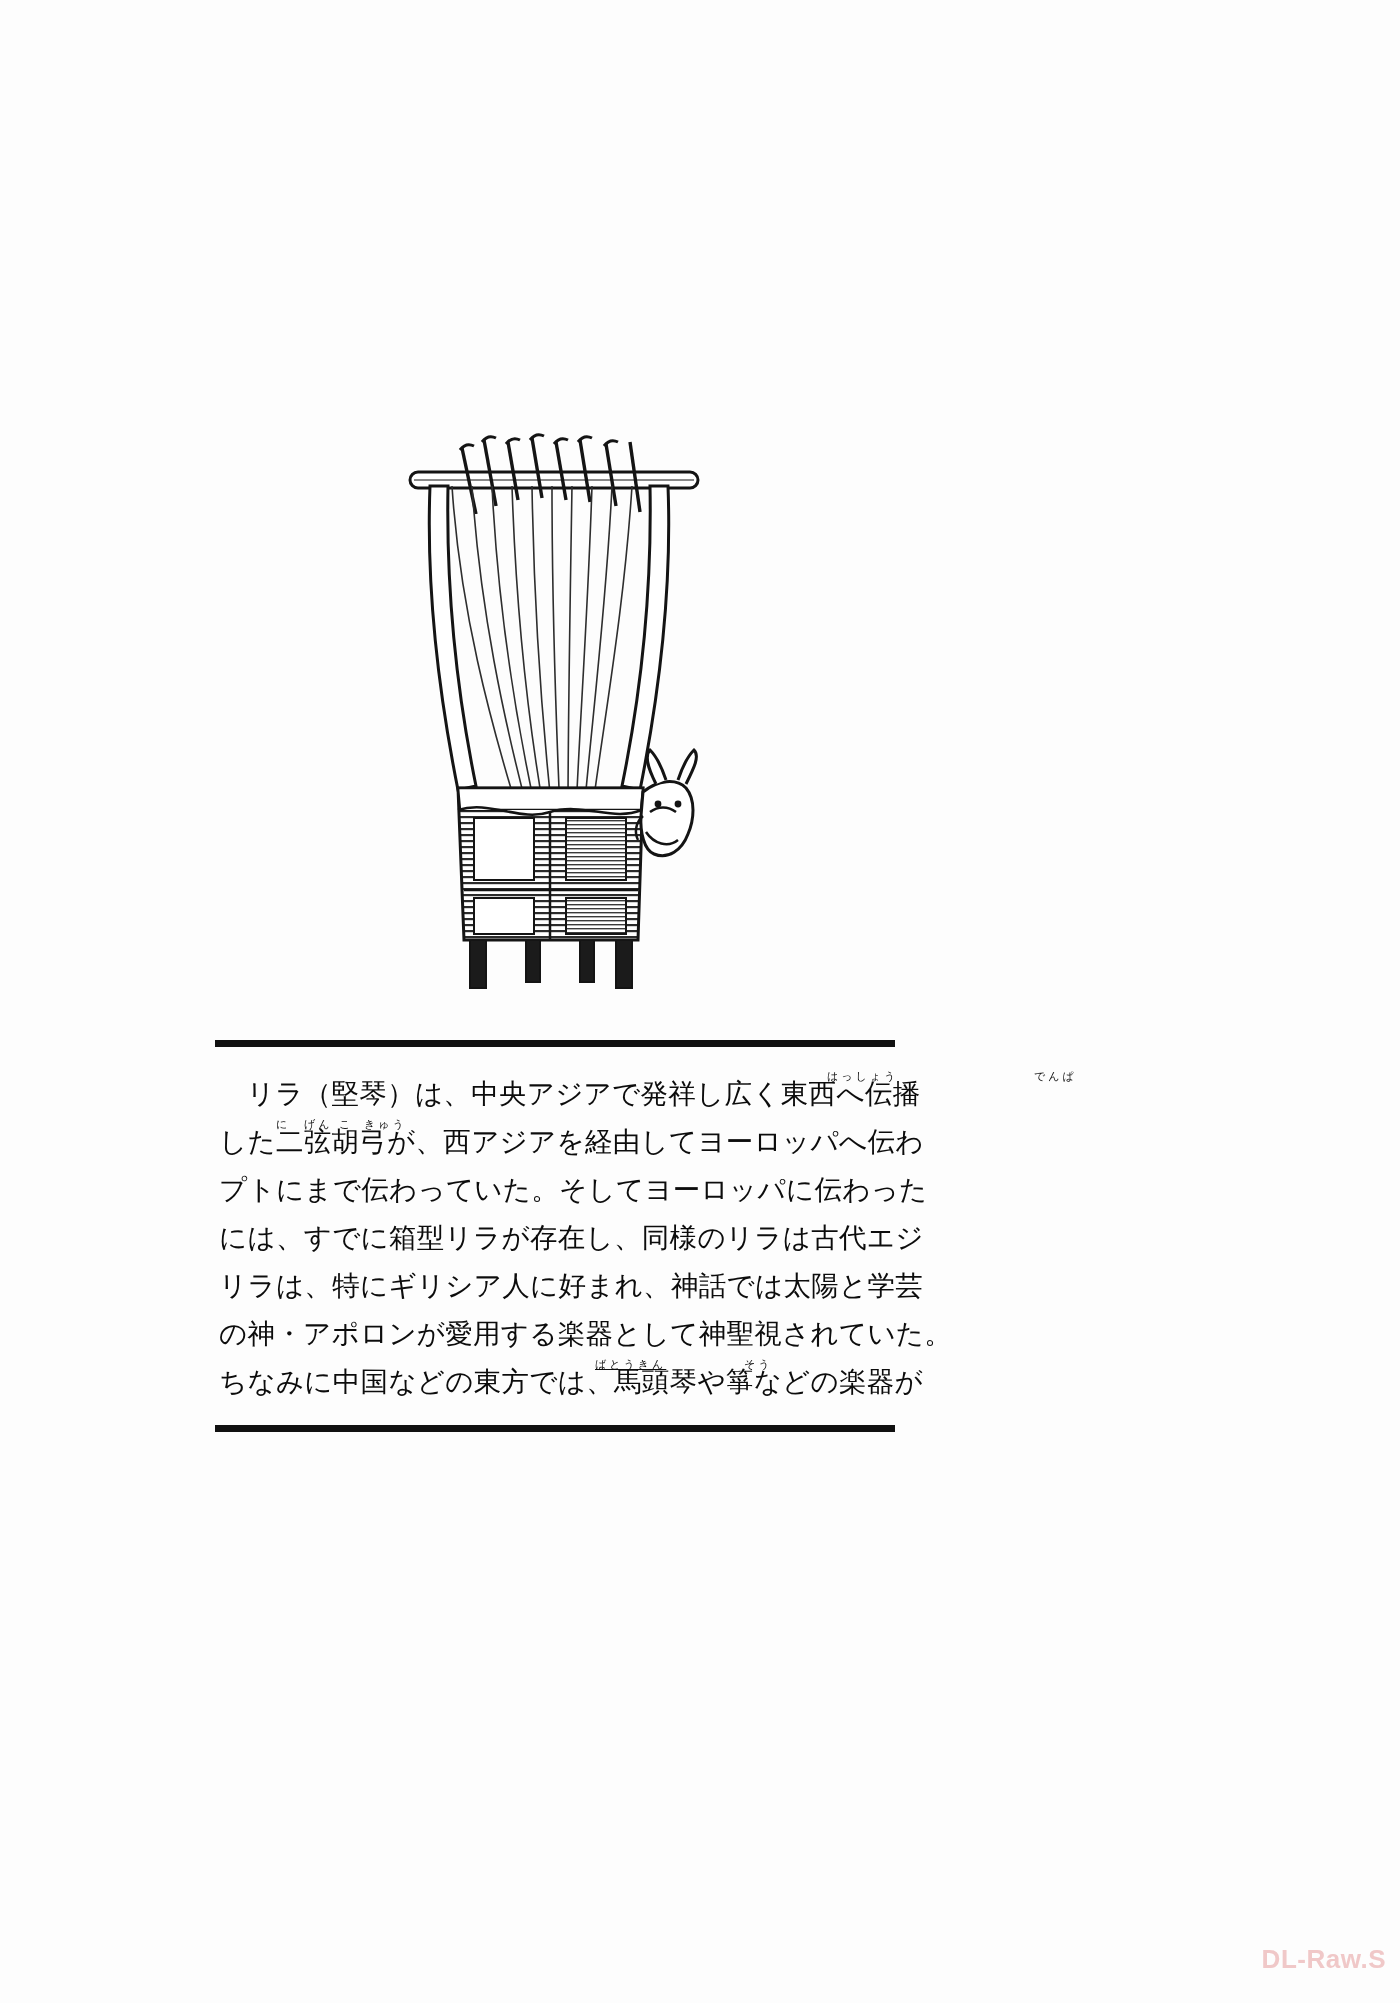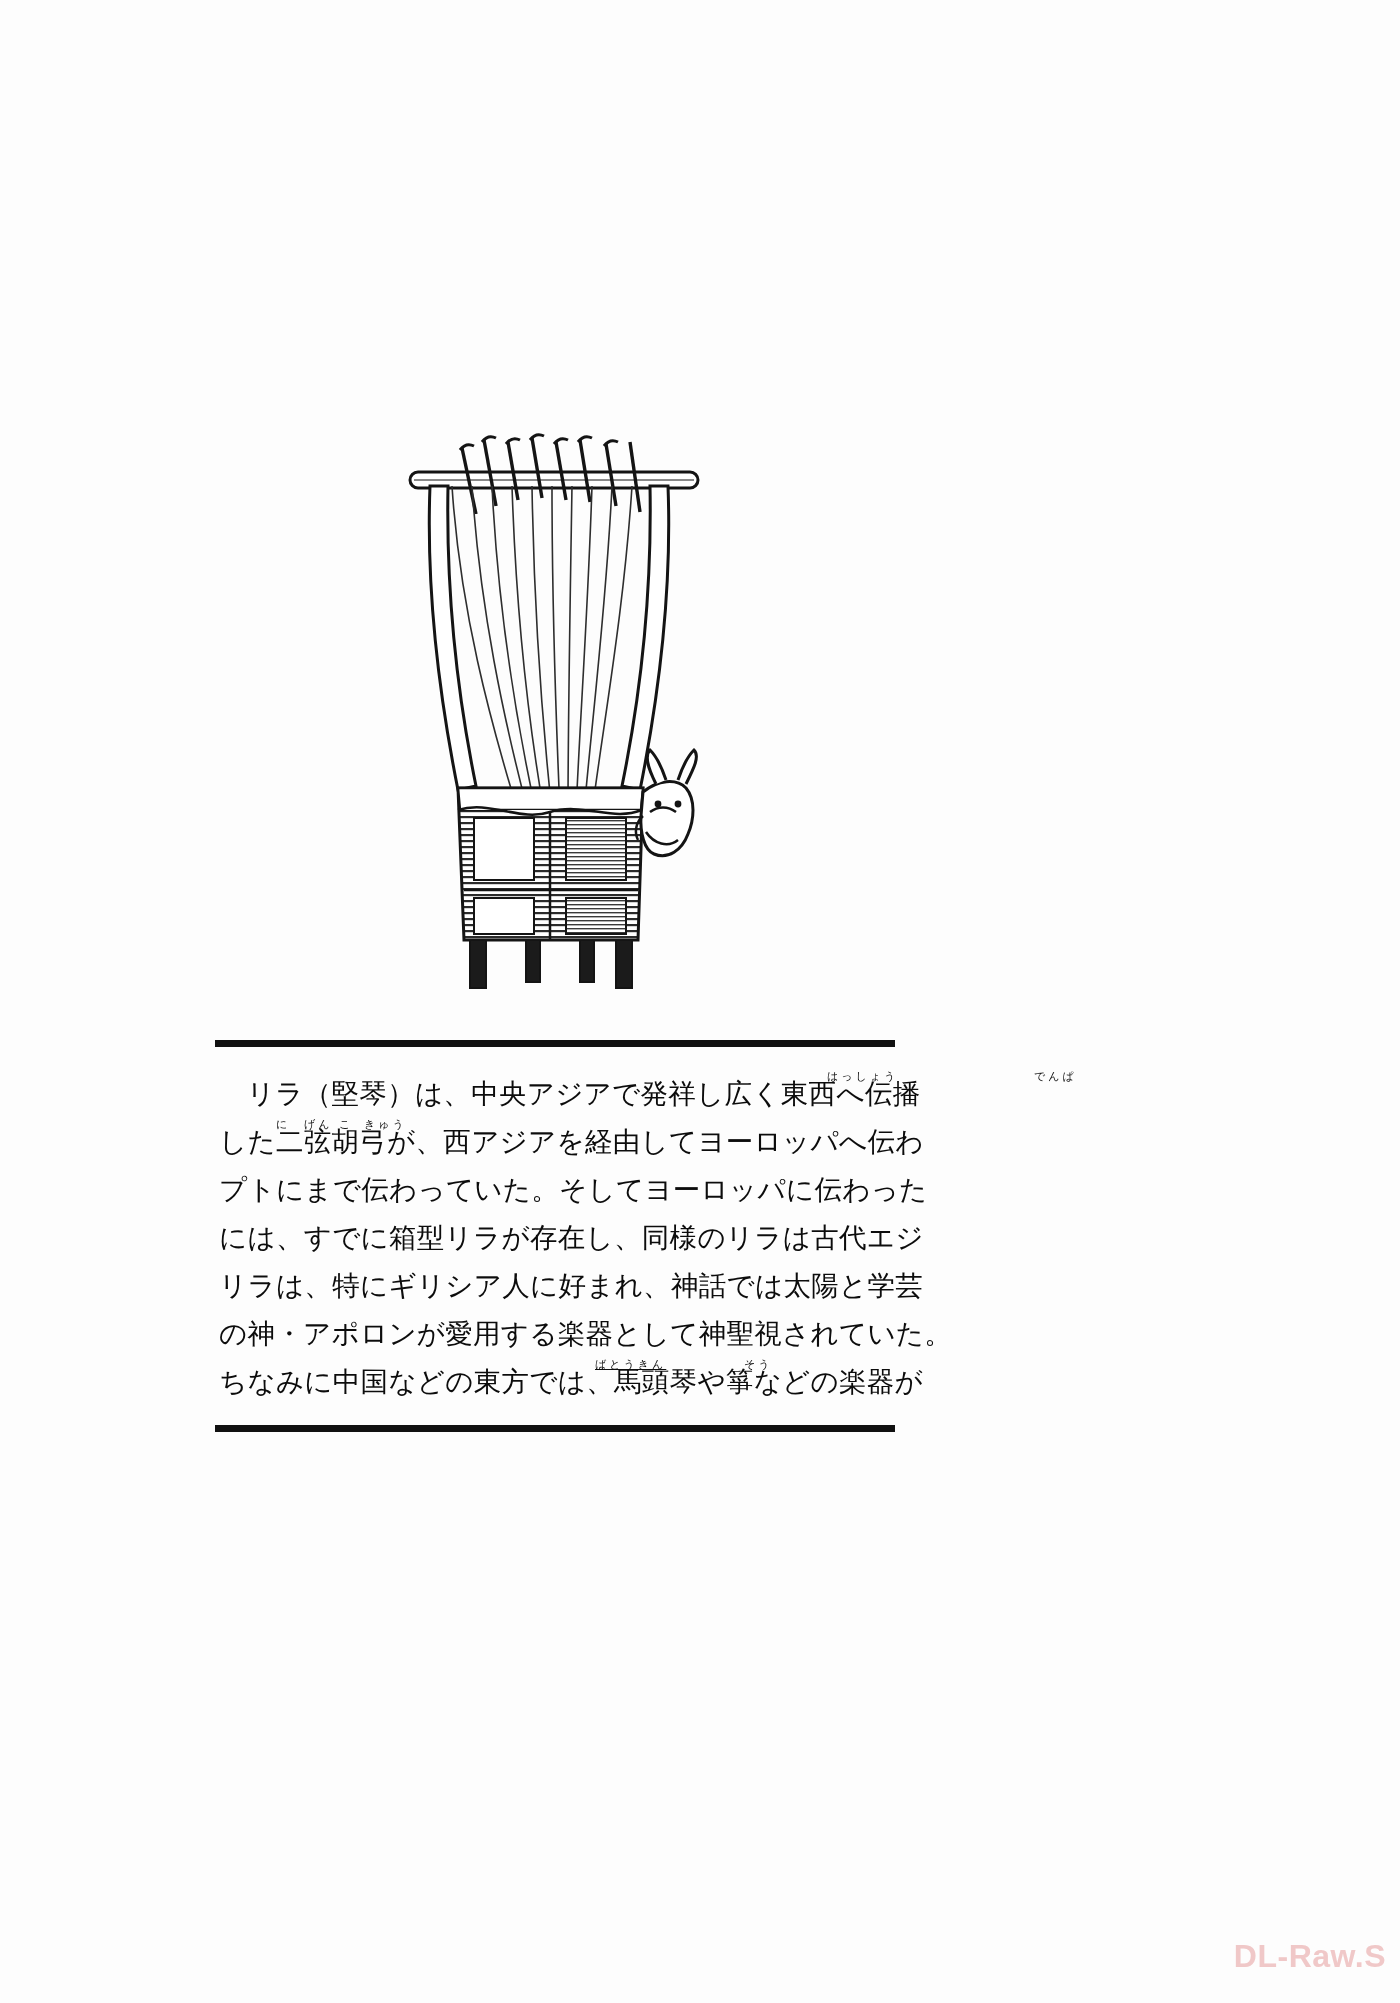--- a/index.html
+++ b/index.html
@@ -75,21 +75,21 @@
     letter-spacing: 3px;
     white-space: nowrap;
   }
 
   
   .watermark {
     position: absolute;
     right: 14px;
     bottom: 28px;
     font-family: "Liberation Sans", sans-serif;
-    font-size: 32px;
+    font-size: 26px;
     font-weight: bold;
     color: #f0c8c8;
     letter-spacing: 0.5px;
   }
 </style>
 </head>
 <body>
 
 <div class="page">
 

